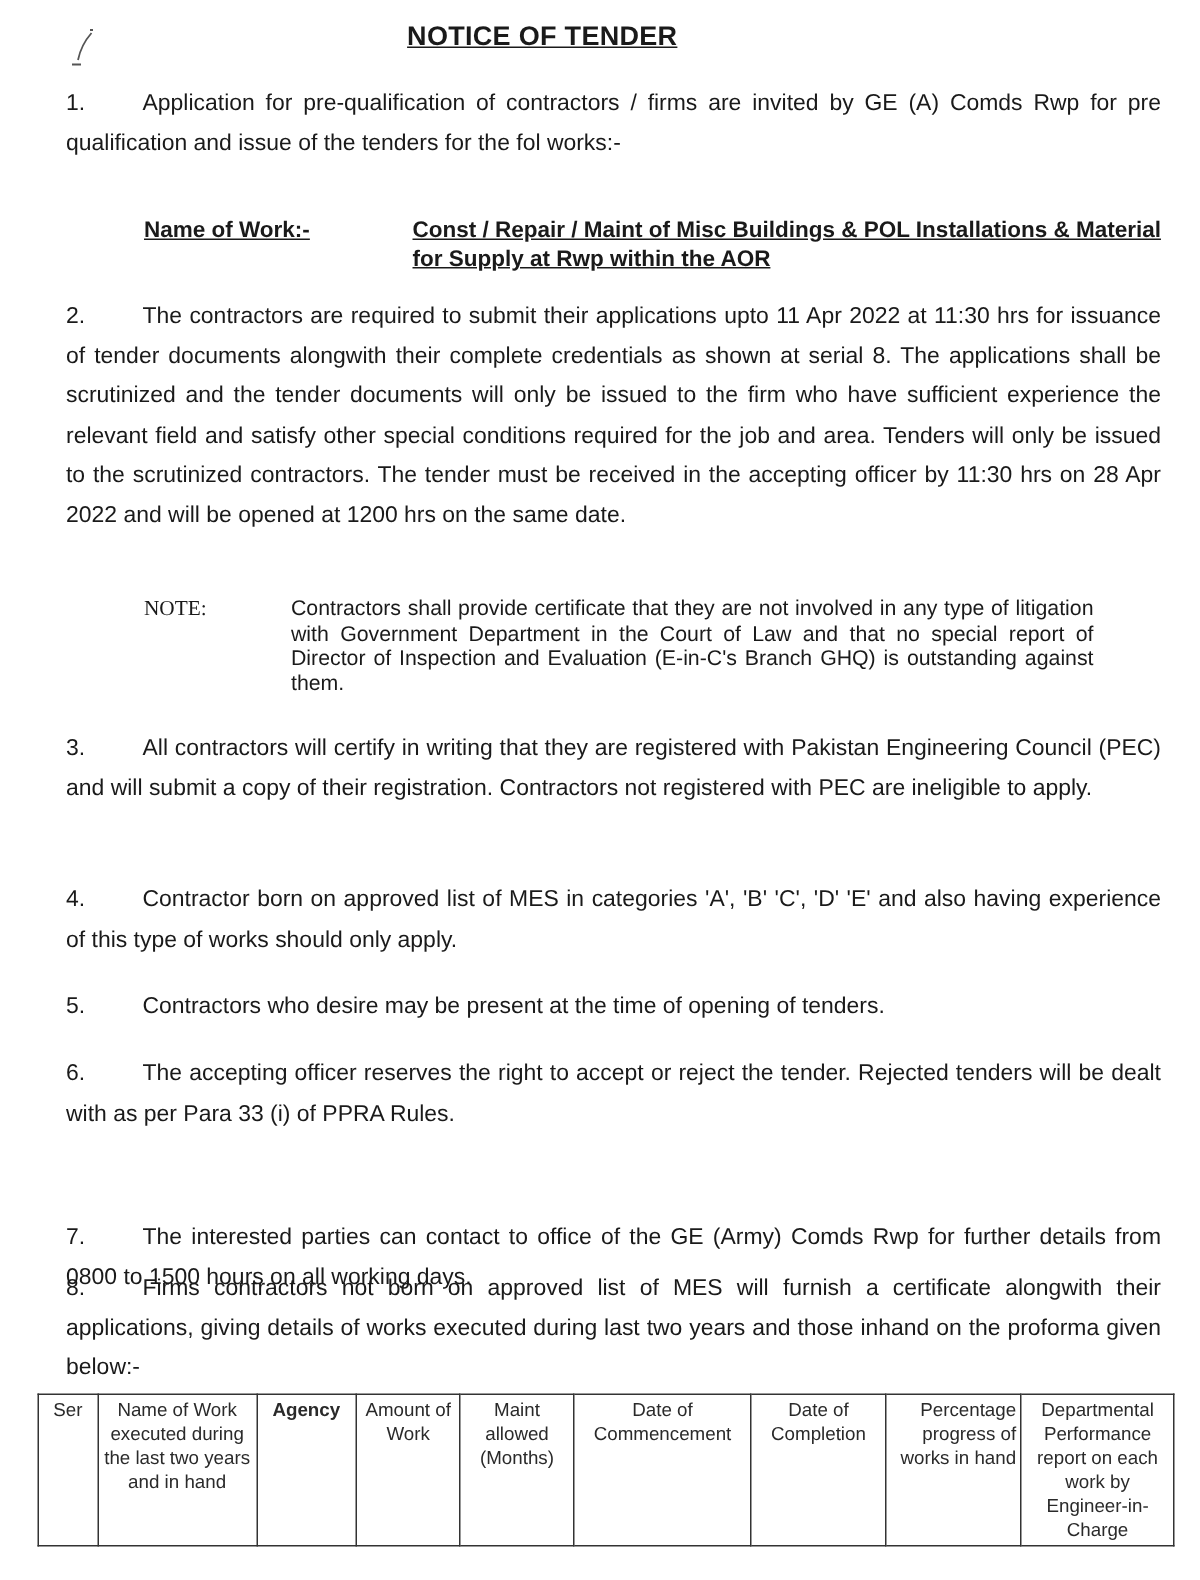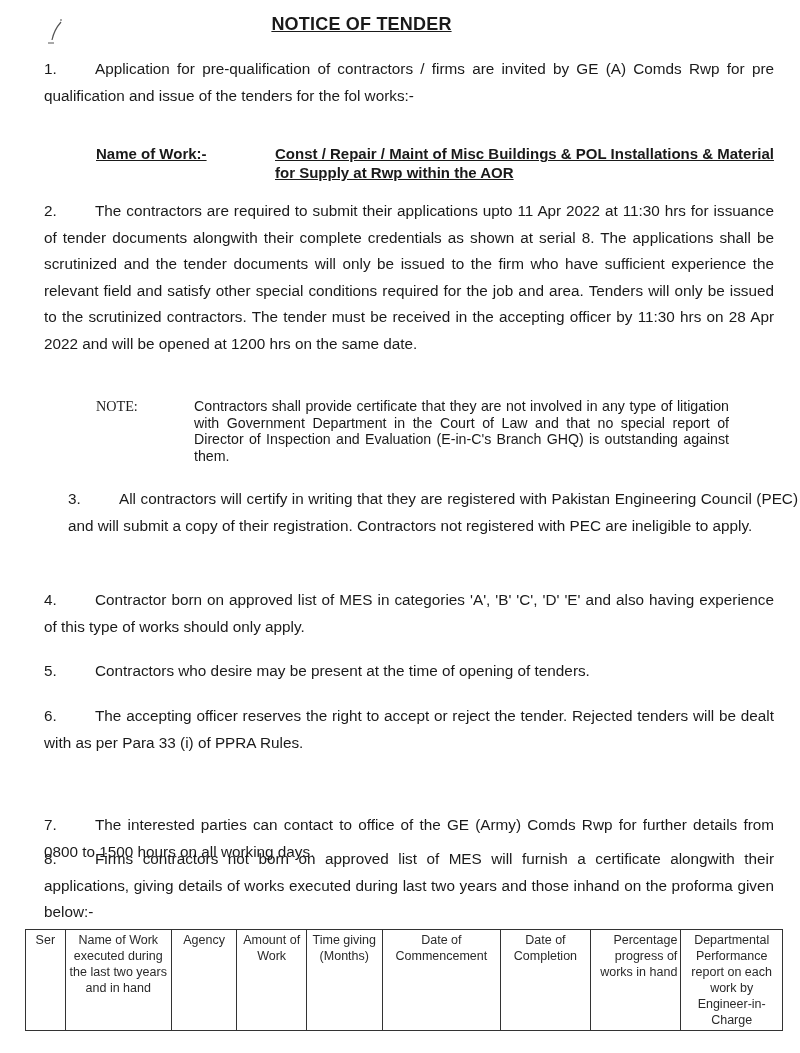--- a/index.html
+++ b/index.html
@@ -50,21 +50,21 @@
 
 <div class="para" style="top:198px;">
   <span class="num">2.</span><span>The contractors are required to submit their applications upto </span><span class="b">11 Apr 2022</span><span> at 11:30 hrs for issuance of tender documents alongwith their complete credentials as shown at serial 8. The applications shall be scrutinized and the tender documents will only be issued to the firm who have sufficient experience the relevant field and satisfy other special conditions required for the job and area. Tenders will only be issued to the scrutinized contractors. The tender must be received in the accepting officer by 11:30 hrs on </span><span class="b">28 Apr 2022</span><span> and will be opened at 1200 hrs on the same date.</span>
 </div>
 
 <div class="note">
   <span class="lbl">NOTE:</span>
   <span class="val">Contractors shall provide certificate that they are not involved in any type of litigation with Government Department in the Court of Law and that no special report of Director of Inspection and Evaluation (E-in-C's Branch GHQ) is outstanding against them.</span>
 </div>
 
-<div class="para" style="top:486px;margin-left:24px;">
+<div class="para" style="top:486px;">
   <span class="num">3.</span><span>All contractors will certify in writing that they are registered with Pakistan Engineering Council (PEC) and will submit a copy of their registration. Contractors not registered with PEC are ineligible to apply.</span>
 </div>
 
 <div class="para" style="top:587px;">
   <span class="num">4.</span><span>Contractor born on approved list of MES in categories 'A', 'B' 'C', 'D' 'E' and also having experience of this type of works should only apply.</span>
 </div>
 
 <div class="para" style="top:658px;">
   <span class="num">5.</span><span>Contractors who desire may be present at the time of opening of tenders.</span>
 </div>
@@ -79,22 +79,22 @@
 
 <div class="para" style="top:846px;">
   <span class="num">8.</span><span>Firms contractors not born on approved list of MES will furnish a certificate alongwith their applications, giving details of works executed during last  two years and those inhand on the proforma given below:-</span>
 </div>
 
 <table class="proforma">
   <tbody>
       <tr>
     <td style="width:37px;">Ser</td>
     <td style="width:115px;">Name of Work executed during the last two years and in hand</td>
-    <td style="width:64px;">Agency</td>
+    <td style="width:64px;font-weight:bold;">Agency</td>
     <td style="width:69px;">Amount of Work</td>
-    <td style="width:75px;">Time giving (Months)</td>
+    <td style="width:75px;">Maint allowed (Months)</td>
     <td style="width:118px;">Date of Commencement</td>
     <td style="width:89px;">Date of Completion</td>
     <td style="width:90px;text-align:right;">Percentage progress of works in hand</td>
     <td style="width:101px;">Departmental Performance report on each work by Engineer-in-Charge</td>
   </tr>
 </tbody>
   </table>
 
 </body></html>

